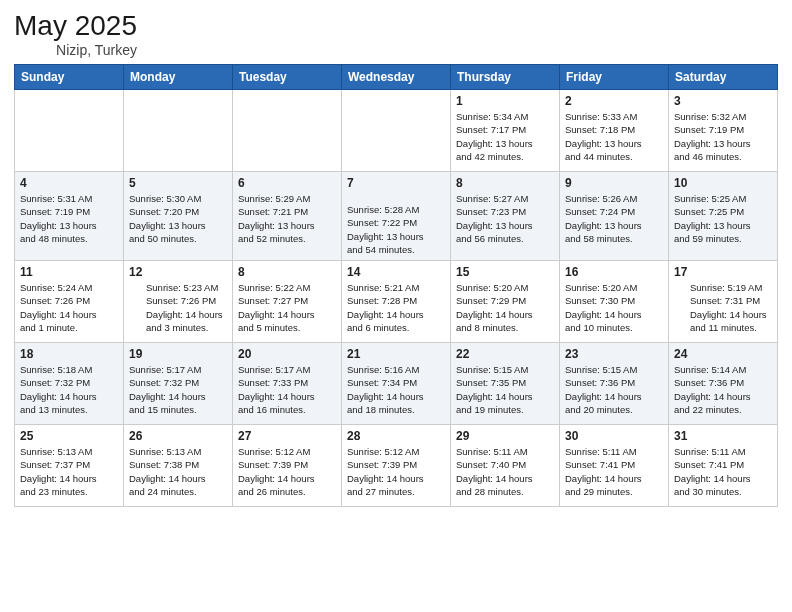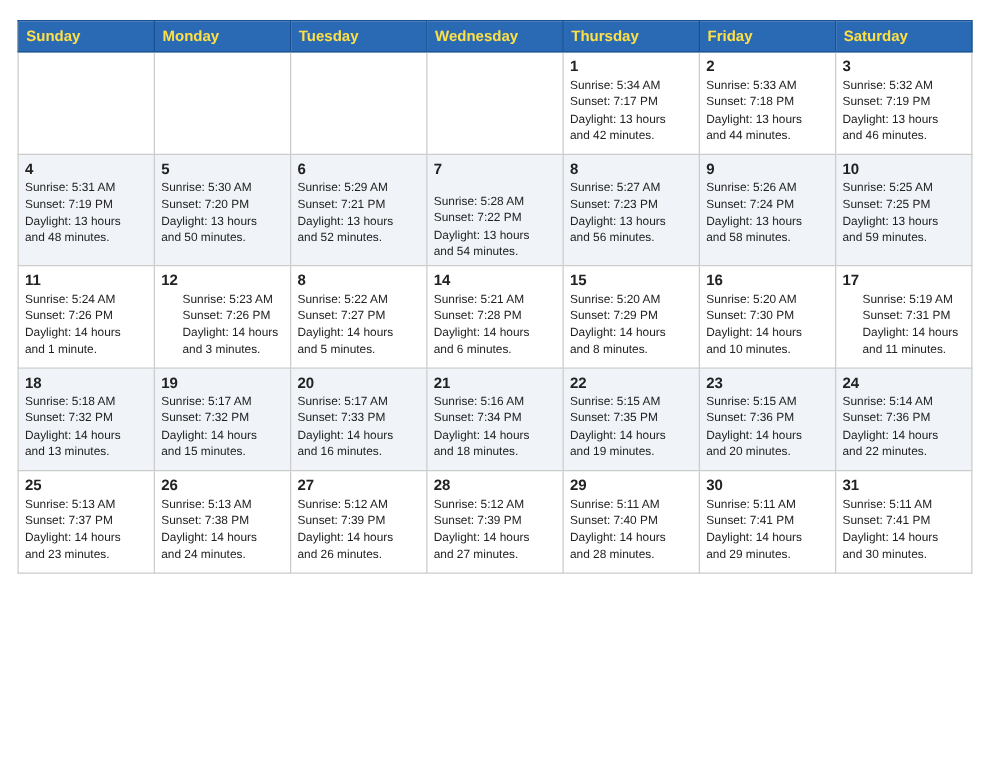--- a/index.html
+++ b/index.html
@@ -41,21 +41,21 @@
       font-size: 14px;
       color: #444;
     }
     table {
       width: 100%;
       border-collapse: collapse;
       table-layout: fixed;
     }
     thead tr th {
       background-color: #2a6ab5;
-      color: #fde047;
+      color: #ffffff;
       text-align: left;
       font-size: 12px;
       font-weight: bold;
       padding: 5px 6px;
       border: 1px solid #1a5090;
     }
     tbody tr td {
       border: 1px solid #ccc;
       vertical-align: top;
       padding: 4px 5px;
@@ -80,20 +80,24 @@
     }
     .empty-cell {
       background: #fff !important;
     }
   </style>
 </head>
 <body>
 
 <div class="container">
   <div class="header-row">
+    <div class="title-block">
+      <div class="month-year">May 2025</div>
+      <div class="location">Nizip, Turkey</div>
+    </div>
   </div>
 
   <table>
     <thead>
       <tr>
         <th>Sunday</th>
         <th>Monday</th>
         <th>Tuesday</th>
         <th>Wednesday</th>
         <th>Thursday</th>

